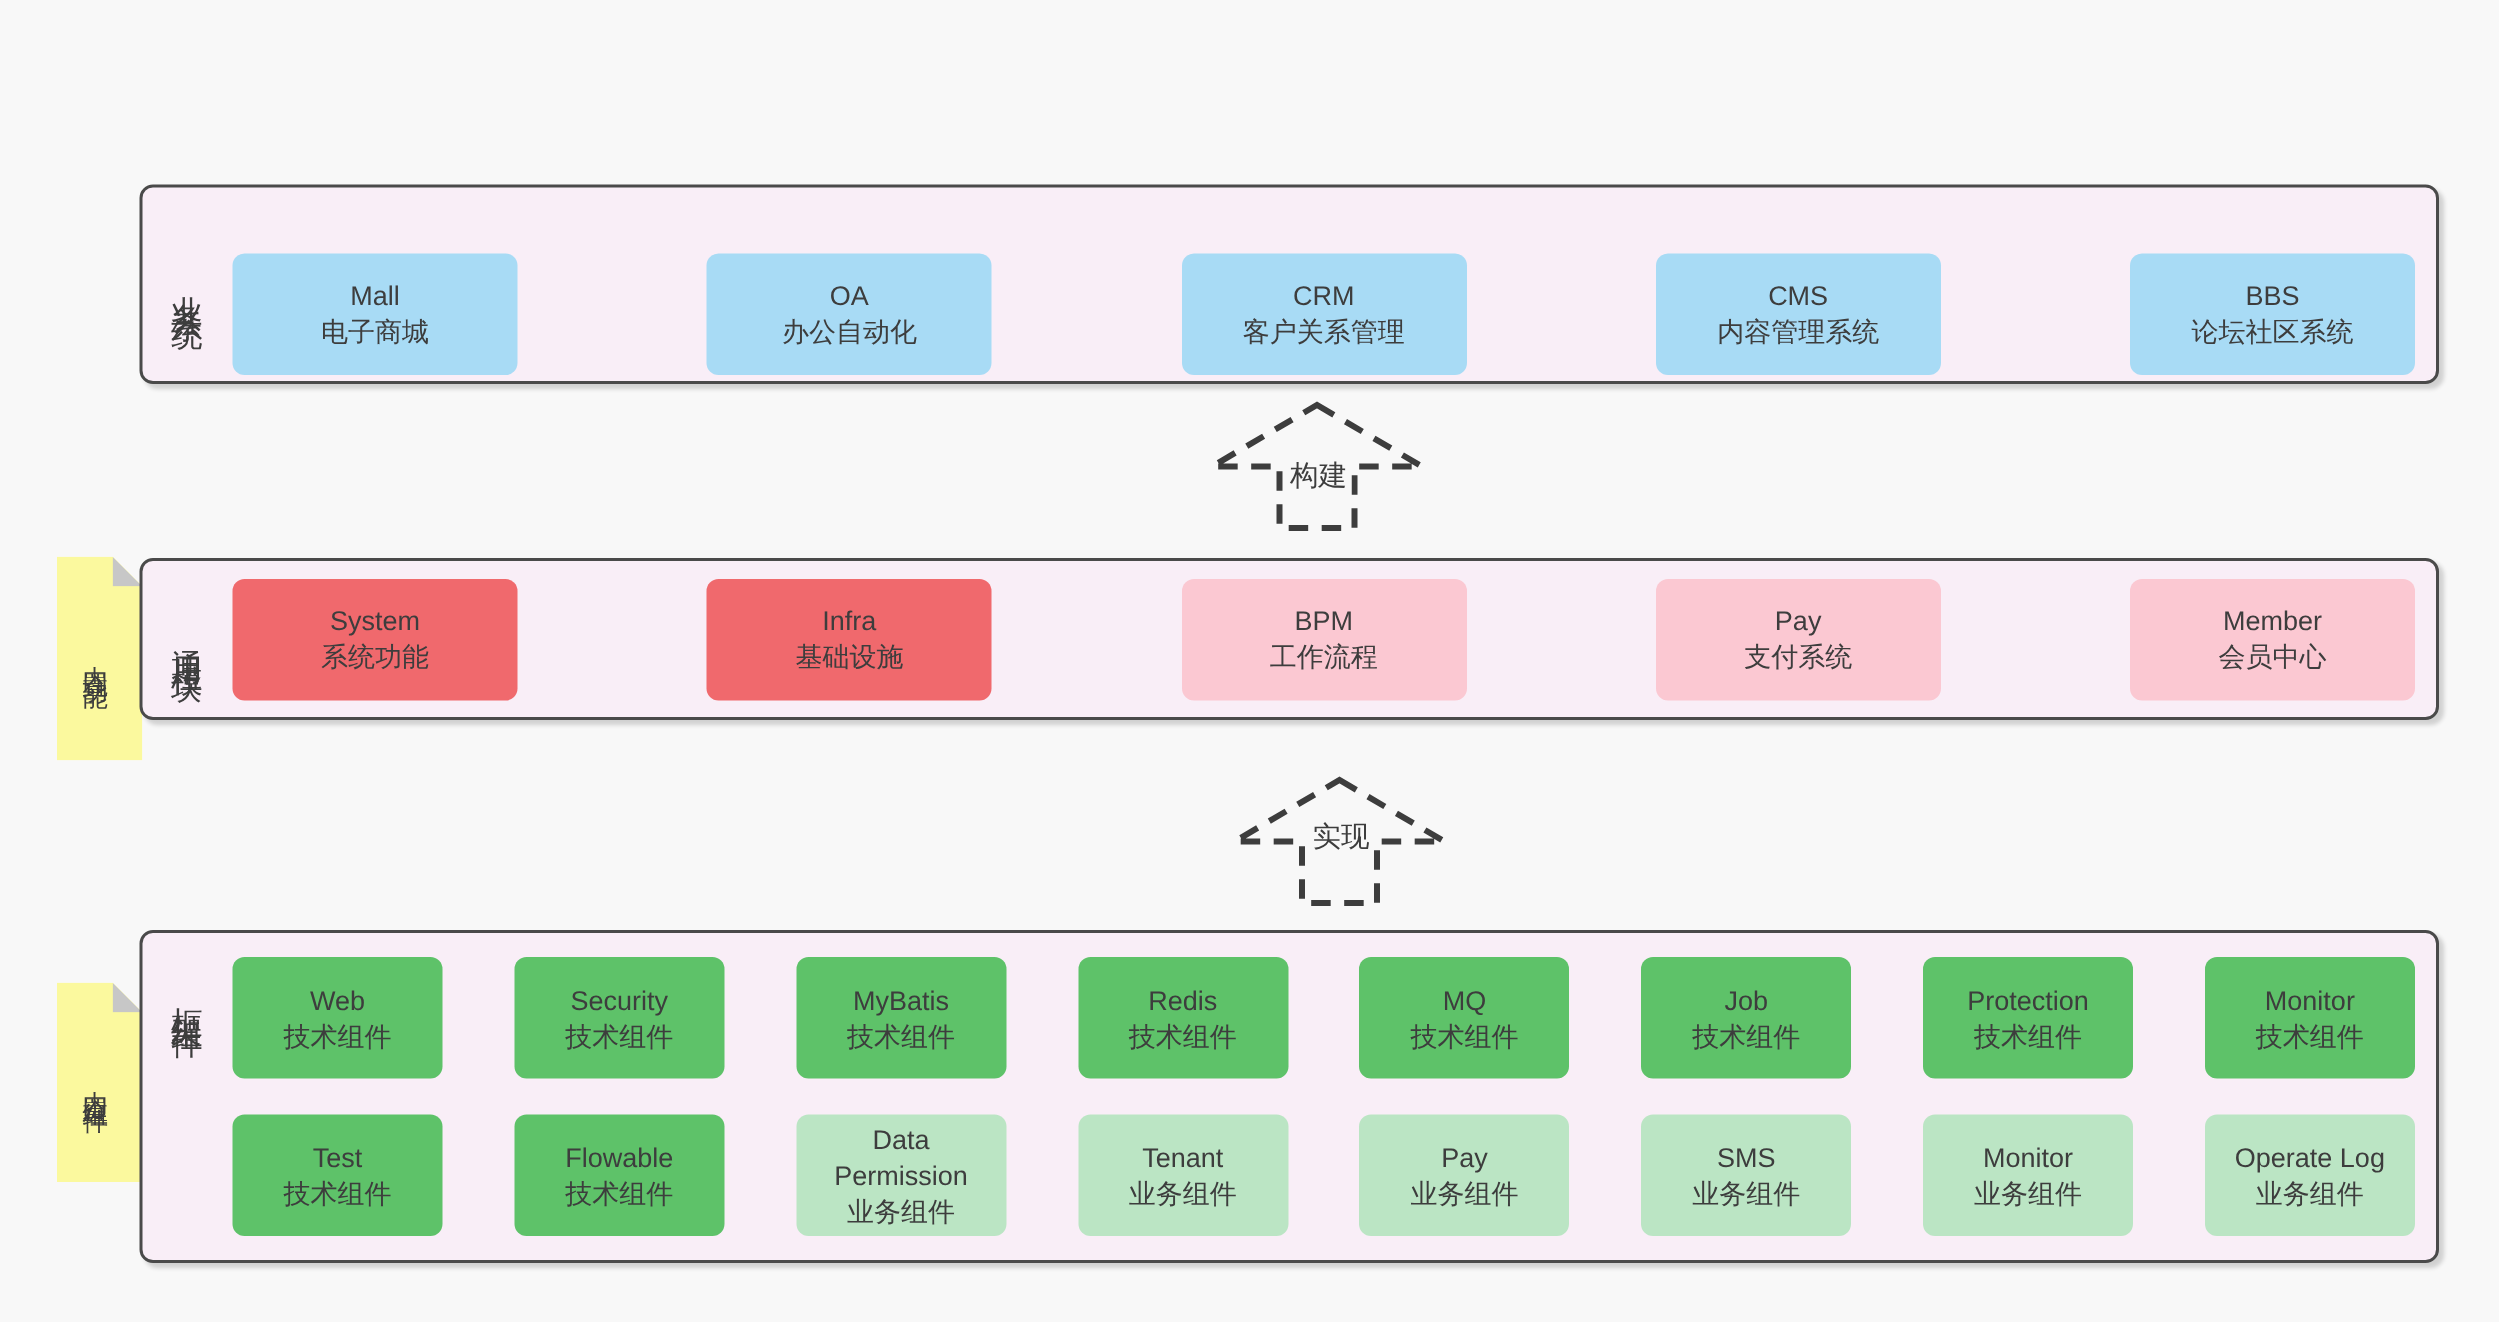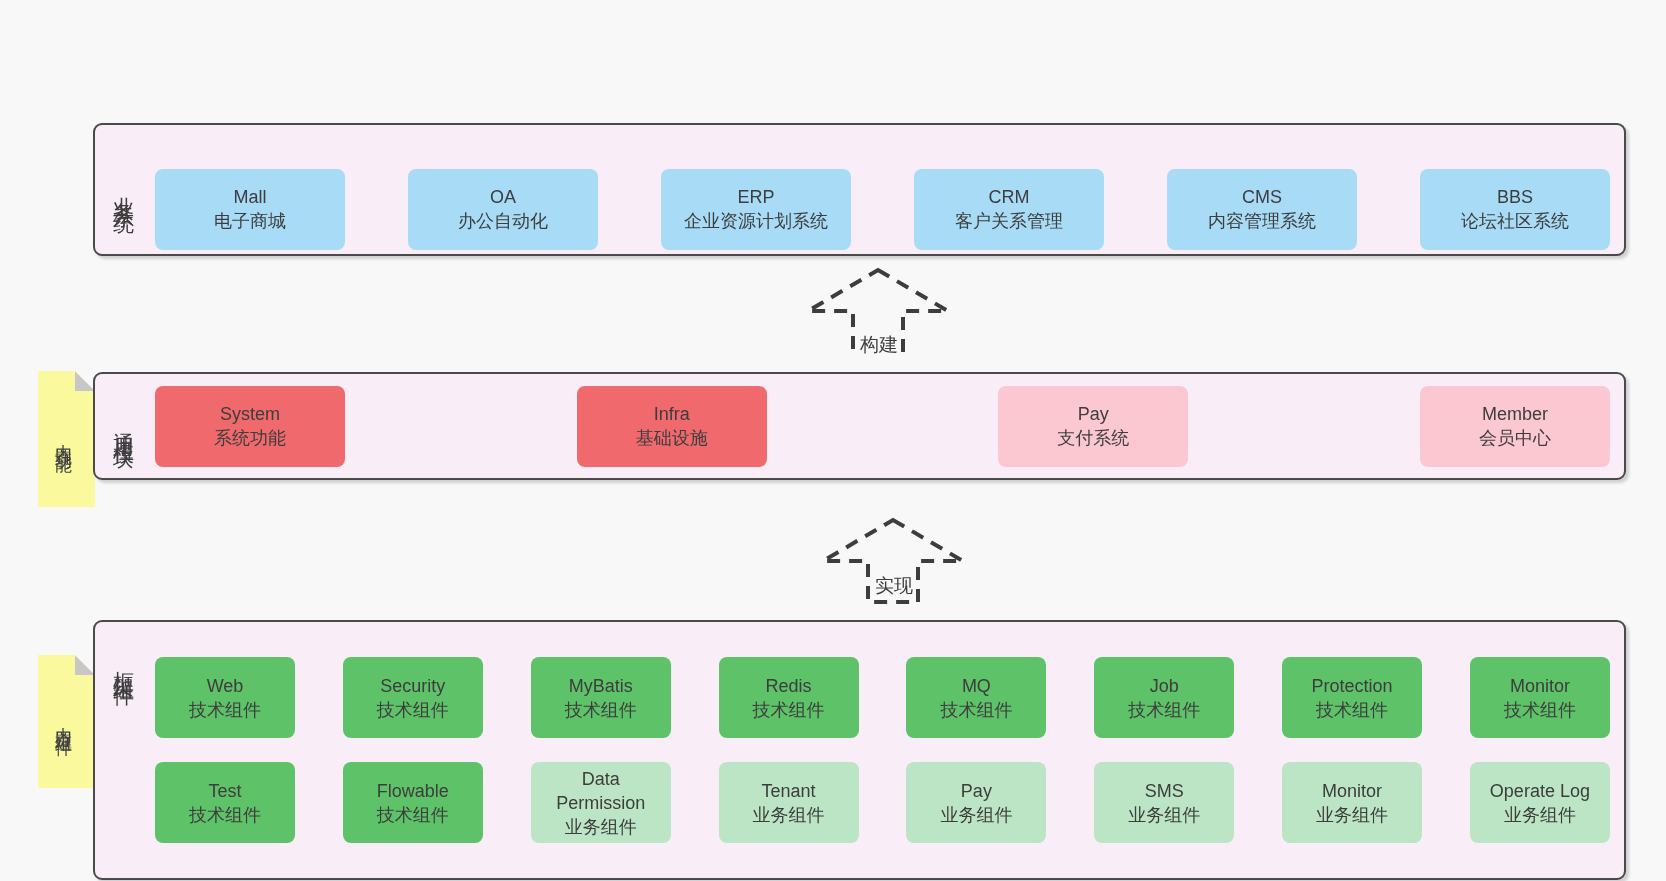--- a/index.html
+++ b/index.html
@@ -21,21 +21,21 @@
     position:absolute; left:93px; width:1533px;
     background:var(--layer_bg);
     border:2px solid var(--layer_border);
     border-radius:9px;
     box-shadow:3px 3px 3px rgba(0,0,0,0.16);
     display:flex;
     z-index:2;
   }
   #layer-business{top:123px;height:133px;}
   #layer-modules{top:372px;height:108px;}
-  #layer-components{top:620px;height:260px;}
+  #layer-components{top:620px;height:222px;}
   .side-label{
     flex:0 0 58px;
     display:flex; align-items:center; justify-content:center;
   }
   .side-label span{
     writing-mode:vertical-rl; text-orientation:upright;
     font-size:21px; letter-spacing:5px; line-height:1;
     color:var(--ink);
   }
   #layer-components .side-label{align-items:flex-start;padding-top:32px;}
@@ -81,21 +81,21 @@
   #arrow-build{left:805px; top:266px;}
   #arrow-implement{left:820px; top:516px;}
   .arrow polygon{
     fill:none; stroke:var(--dash); stroke-width:4;
     stroke-dasharray:13 9; stroke-linecap:butt;
   }
   .arrow-label{
     position:absolute; z-index:3;
     transform:translate(-50%,-50%);
     background:var(--page_bg);
-    font-size:19px; padding:1px 3px; white-space:nowrap; color:var(--ink);margin-top:28px;
+    font-size:19px; padding:1px 3px; white-space:nowrap; color:var(--ink);
   }
   #label-build{left:879px; top:317px;}
   #label-implement{left:894px; top:558px;}
 </style>
 </head>
 <body>
 
 <div class="note" id="note-functions">
   <div class="fold"></div>
   <span>内置功能</span>
@@ -113,24 +113,20 @@
     <div class="row">
       <div class="box w6 blue">
         <div>Mall</div>
         <div>电子商城</div>
       </div>
       <div class="box w6 blue">
         <div>OA</div>
         <div>办公自动化</div>
       </div>
       <div class="box w6 blue">
-        <div>ERP</div>
-        <div>企业资源计划系统</div>
-      </div>
-      <div class="box w6 blue">
         <div>CRM</div>
         <div>客户关系管理</div>
       </div>
       <div class="box w6 blue">
         <div>CMS</div>
         <div>内容管理系统</div>
       </div>
       <div class="box w6 blue">
         <div>BBS</div>
         <div>论坛社区系统</div>
@@ -152,20 +148,24 @@
     <div class="row">
       <div class="box w6 red">
         <div>System</div>
         <div>系统功能</div>
       </div>
       <div class="box w6 red">
         <div>Infra</div>
         <div>基础设施</div>
       </div>
       <div class="box w6 pink">
+        <div>BPM</div>
+        <div>工作流程</div>
+      </div>
+      <div class="box w6 pink">
         <div>Pay</div>
         <div>支付系统</div>
       </div>
       <div class="box w6 pink">
         <div>Member</div>
         <div>会员中心</div>
       </div>
     </div>
   </div>
 </div>

